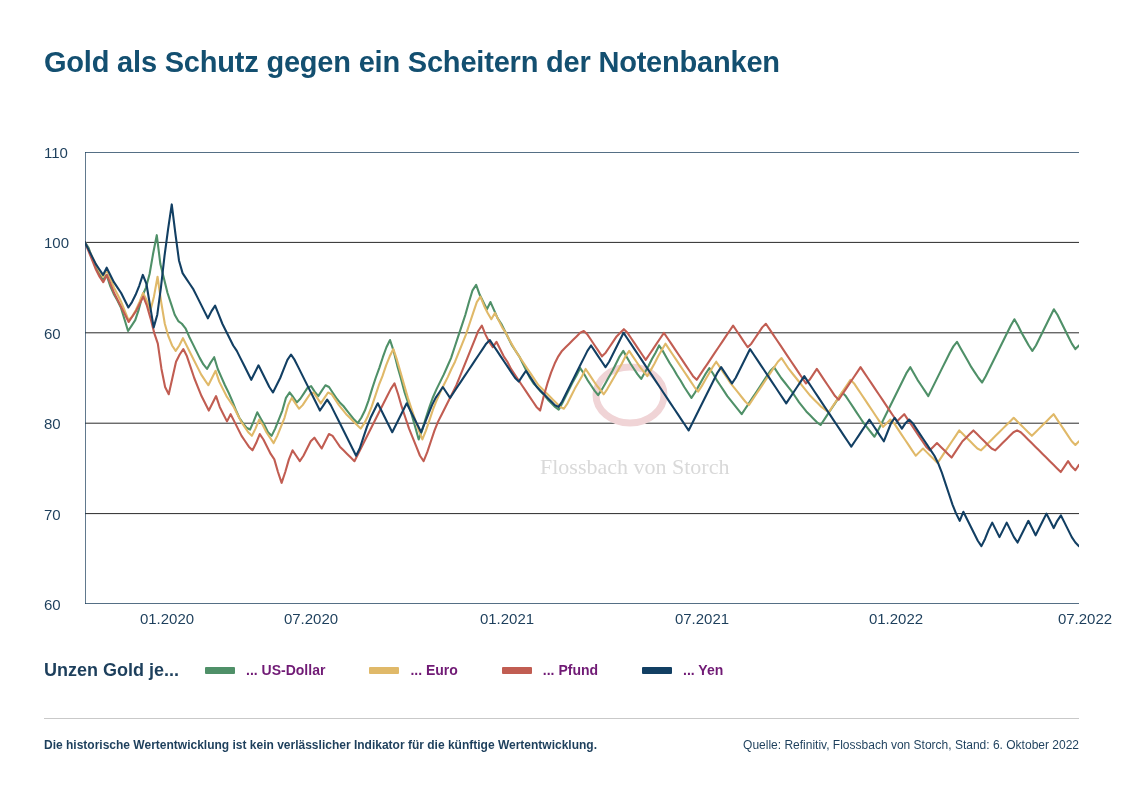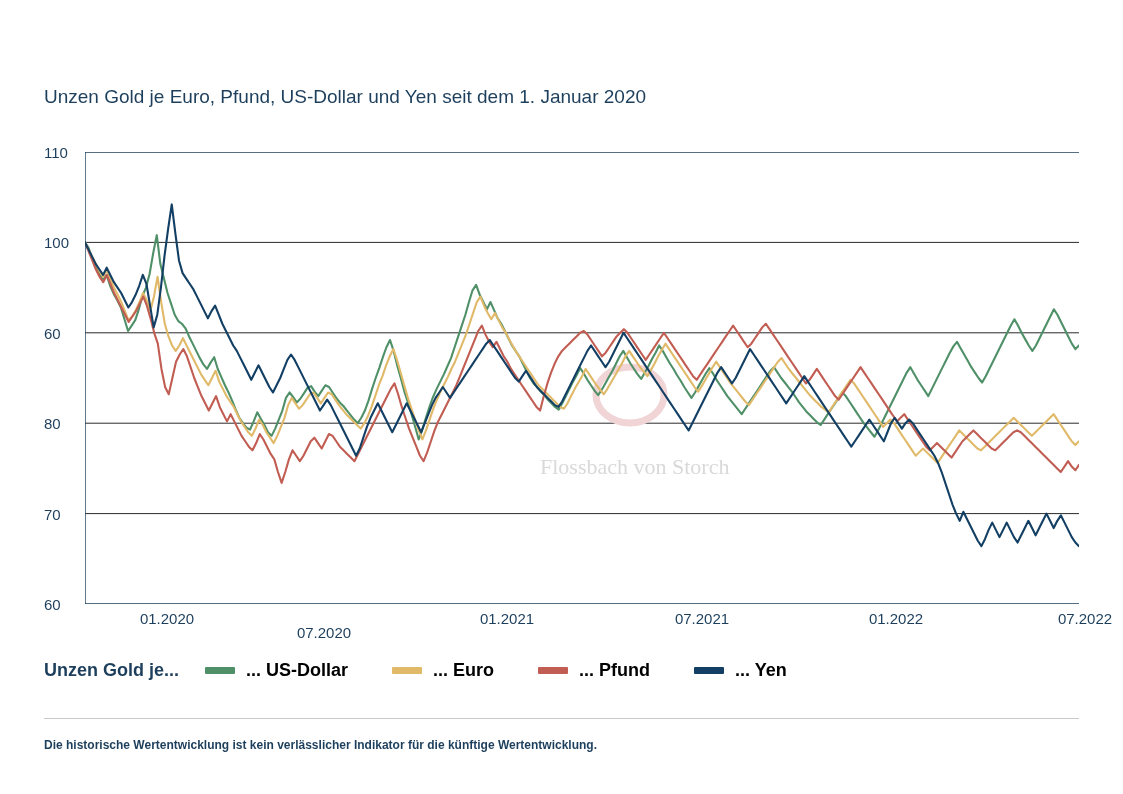--- a/index.html
+++ b/index.html
@@ -118,23 +118,23 @@
     margin-right: 44px;
     white-space: nowrap;
   }
   .legend-swatch {
     width: 30px;
     height: 7px;
     margin-right: 11px;
     border-radius: 1px;
   }
   .legend-label {
-    font-size: 18px;
-    font-weight: bold;
-    color: #000000;
+    font-size: 14px;
+    font-weight: bold;
+    color: #701a75;
   }
   .footer-rule {
     position: absolute;
     left: 44px;
     top: 718px;
     width: 1035px;
     height: 1px;
     background: #c9c9c9;
   }
   .disclaimer {
@@ -154,21 +154,21 @@
     color: #1d3f5c;
     white-space: nowrap;
     text-align: right;
   }
 </style>
 </head>
 <body>
 
 <div class="page">
 
-  <div class="subtitle">Unzen Gold je Euro, Pfund, US-Dollar und Yen seit dem 1. Januar 2020</div>
+  <div class="title">Gold als Schutz gegen ein Scheitern der Notenbanken</div>
 
   <div class="chart-area">
     <div class="ylabels">
       <span style="top:0px;">110</span>
       <span style="top:90.4px;">100</span>
       <span style="top:180.8px;">60</span>
       <span style="top:271.2px;">80</span>
       <span style="top:361.6px;">70</span>
       <span style="top:452px;">60</span>
     </div>
@@ -200,21 +200,21 @@
             <line x1="397.6" x2="397.6" y1="452" y2="452" stroke="#1d3f5c" stroke-width="1.2"></line>
             <line x1="596.4" x2="596.4" y1="452" y2="452" stroke="#1d3f5c" stroke-width="1.2"></line>
             <line x1="795.2" x2="795.2" y1="452" y2="452" stroke="#1d3f5c" stroke-width="1.2"></line>
             <line x1="994" x2="994" y1="452" y2="452" stroke="#1d3f5c" stroke-width="1.2"></line>
           </g>
       </svg>
     </div>
 
     <div class="xlabels">
       <span style="left:41px;margin-left:41px;">01.2020</span>
-      <span style="left:239px;margin-top:14px;">07.2020</span>
+      <span style="left:226px;">07.2020</span>
       <span style="left:422px;">01.2021</span>
       <span style="left:617px;">07.2021</span>
       <span style="left:811px;">01.2022</span>
       <span style="left:1000px;">07.2022</span>
     </div>
   </div>
 
   <div class="legend">
     <div class="legend-title">Unzen Gold je...</div>
     <div class="legend-item">
@@ -230,14 +230,15 @@
       <span class="legend-label">... Pfund</span>
     </div>
     <div class="legend-item">
       <span class="legend-swatch" style="background:#123f63"></span>
       <span class="legend-label">... Yen</span>
     </div>
   </div>
 
   <div class="footer-rule"></div>
   <div class="disclaimer">Die historische Wertentwicklung ist kein verlässlicher Indikator für die künftige Wertentwicklung.</div>
+  <div class="source">Quelle: Refinitiv, Flossbach von Storch, Stand: 6. Oktober 2022</div>
 
 </div>
 
 </body></html>

